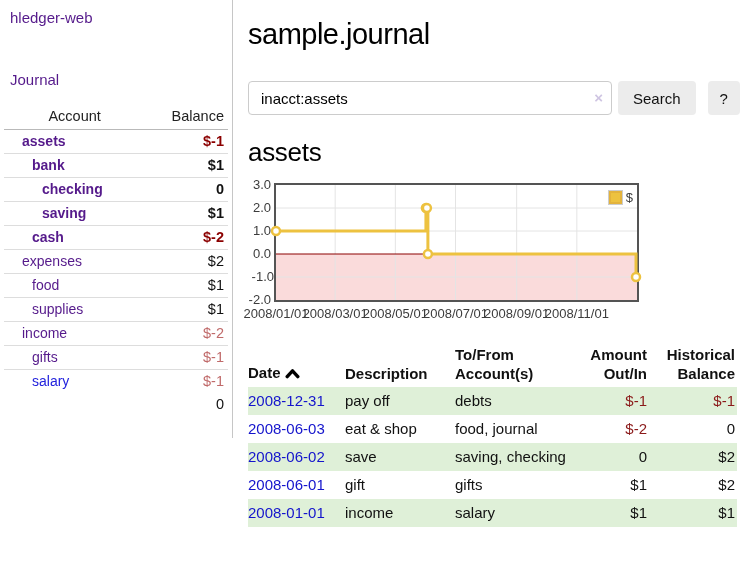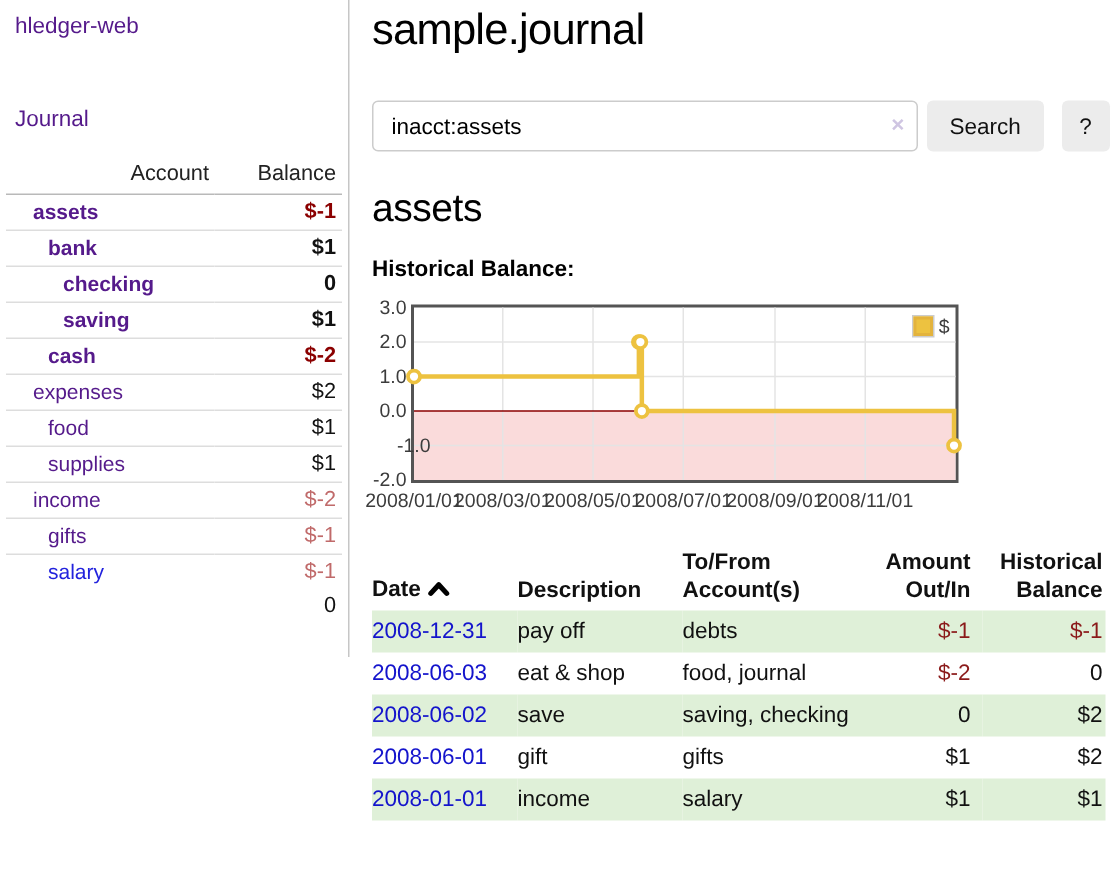--- a/index.html
+++ b/index.html
@@ -4,32 +4,32 @@
 <style>
   html,body{margin:0;padding:0;background:#fff;}
   body{font-family:"Liberation Sans","DejaVu Sans",sans-serif;color:#111;}
   #app{position:relative;width:742px;height:582px;overflow:hidden;background:#fff;}
 
   
   #sidebar{position:absolute;left:0;top:0;width:233px;height:438px;border-right:1px solid #c6c6c6;box-sizing:border-box;}
   .brand{padding:9px 0 0 10px;font-size:15px;color:#551a8b;text-decoration:none;display:inline-block;cursor:pointer;}
   .nav-journal{margin:44px 0 0 10px;font-size:15px;color:#551a8b;display:inline-block;cursor:pointer;}
   #acct-table{border-collapse:collapse;margin:16px 0 0 4px;width:224px;font-size:14px;}
-  #acct-table th{font-weight:normal;font-size:14.5px;color:#222;padding:3px 4px 5px 6px;text-align:right;border-bottom:1px solid #b9b9b9;}
+  #acct-table th{font-weight:normal;font-size:14.5px;color:#222;padding:3px 4px 5px 6px;text-align:center;border-bottom:1px solid #b9b9b9;}
   #acct-table th.bal{text-align:right;}
   #acct-table td{padding:3px 4px;border-top:1px solid #ddd;line-height:17px;}
   #acct-table tr:first-child td{border-top:none;}
   #acct-table td.bal{text-align:right;font-size:14.5px;}
   #acct-table tfoot td{border-top:2px solid #222;font-size:14.5px;}
   .acct-link{text-decoration:none;cursor:pointer;}
   .bold{font-weight:bold;}
 
   
   #main{position:absolute;left:248px;top:0;width:490px;}
-  h1.page-title{margin:0;padding-top:4px;font-size:29px;font-weight:500;letter-spacing:-.5px;color:#000;}
+  h1.page-title{margin:0;padding-top:18px;font-size:29px;font-weight:500;letter-spacing:-.5px;color:#000;}
   .search-row{margin-top:30px;display:flex;align-items:center;}
   .search-wrap{position:relative;width:436px;}
   .search-input{width:364px;height:34px;box-sizing:border-box;border:1px solid #ccc;border-radius:4px;padding:0 30px 0 12px;font-size:15px;font-family:inherit;color:#000;}
   .clear-x{position:absolute;right:9px;top:8px;font-size:15px;font-weight:bold;color:#cfc5e2;cursor:pointer;line-height:18px;}
   .btn{margin-left:6px;height:34px;box-sizing:border-box;border:none;border-radius:4px;background:#ececec;font-size:15px;font-family:inherit;color:#111;padding:0 15px;cursor:pointer;}
   .btn.help{margin-left:12px;padding:0 12px;}
   h2.acct-heading{margin:22px 0 0 0;font-size:26px;font-weight:500;letter-spacing:-.3px;color:#000;}
   .chart-label{margin-top:17px;font-size:15px;font-weight:bold;color:#000;}
 
   
@@ -130,21 +130,20 @@
     <div class="search-row">
       <span class="search-wrap">
         <input class="search-input" type="text" value="inacct:assets" style="">
         <span class="clear-x">×</span>
       </span>
       <button class="btn">Search</button>
       <button class="btn help">?</button>
     </div>
 
     <h2 class="acct-heading">assets</h2>
-    <div class="chart-label">Historical Balance:</div>
 
     <div id="chart">
       <div id="plot">
         <svg id="plot-svg" width="361" height="115">
             <rect x="0" y="69" width="361" height="46" fill="#fadbdb"></rect>
             <line x1="59.18032786885245" y1="0" x2="59.18032786885245" y2="115" stroke="#e4e4e4" stroke-width="1"></line>
             <line x1="119.34699453551912" y1="0" x2="119.34699453551912" y2="115" stroke="#e4e4e4" stroke-width="1"></line>
             <line x1="179.5136612021858" y1="0" x2="179.5136612021858" y2="115" stroke="#e4e4e4" stroke-width="1"></line>
             <line x1="240.66666666666666" y1="0" x2="240.66666666666666" y2="115" stroke="#e4e4e4" stroke-width="1"></line>
             <line x1="300.83333333333337" y1="0" x2="300.83333333333337" y2="115" stroke="#e4e4e4" stroke-width="1"></line>
@@ -164,21 +163,21 @@
               <span class="swatch"></span>
             </span>
           <span class="lg-label">$</span>
         </div>
       </div>
       <div id="axis-labels">
           <div class="ytick" style="left: 0px; top: -6px;">3.0</div>
           <div class="ytick" style="left: 0px; top: 17px;">2.0</div>
           <div class="ytick" style="left: 0px; top: 40px;">1.0</div>
           <div class="ytick" style="left: 0px; top: 63px;">0.0</div>
-          <div class="ytick" style="left: 16px; top: 86px;">-1.0</div>
+          <div class="ytick" style="left: 3px; top: 86px;">-1.0</div>
           <div class="ytick" style="left: 0px; top: 109px;">-2.0</div>
           <div class="xtick" style="left: 28px;">2008/01/01</div>
           <div class="xtick" style="left: 87.1803px;">2008/03/01</div>
           <div class="xtick" style="left: 147.347px;">2008/05/01</div>
           <div class="xtick" style="left: 207.514px;">2008/07/01</div>
           <div class="xtick" style="left: 268.667px;">2008/09/01</div>
           <div class="xtick" style="left: 328.833px;">2008/11/01</div>
         </div>
     </div>
 

